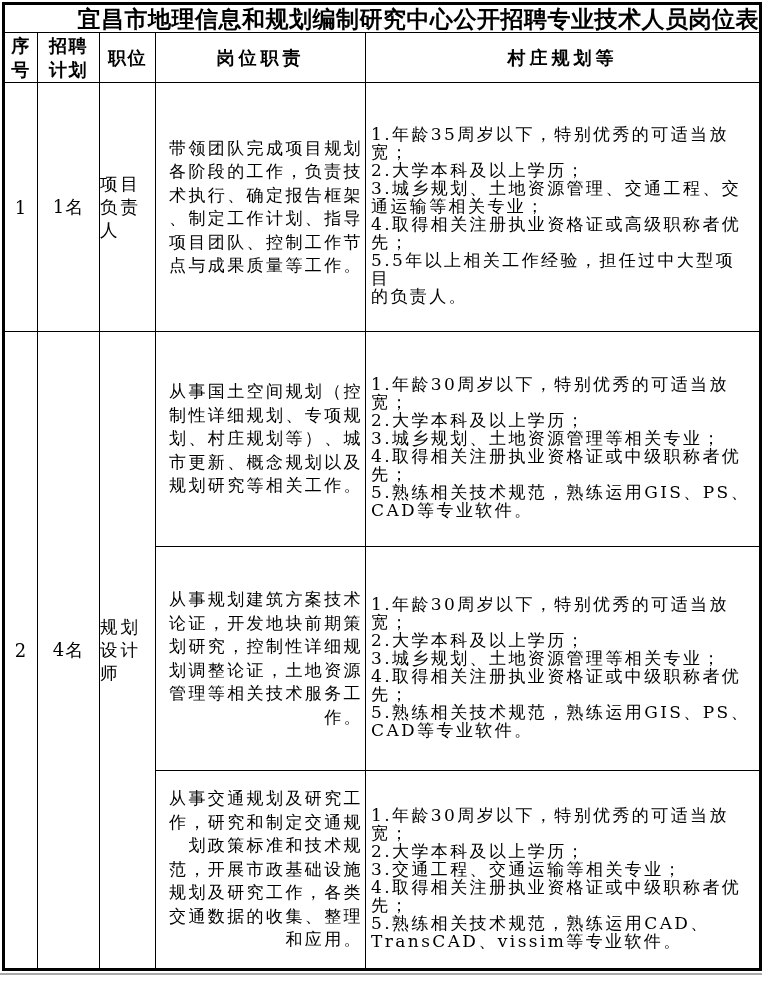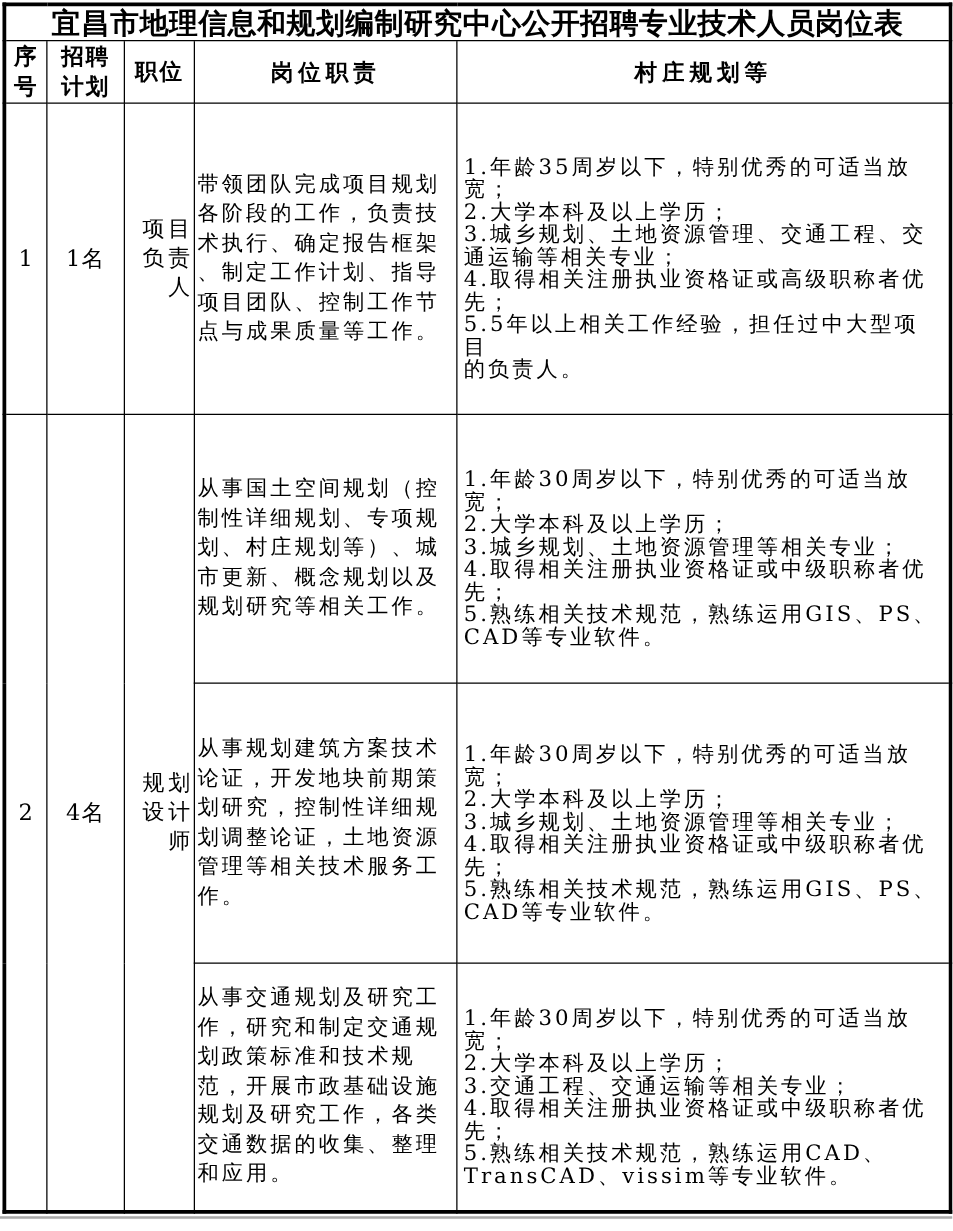--- a/index.html
+++ b/index.html
@@ -24,48 +24,48 @@
     border: 1.5px solid #000000;
     padding: 0;
     overflow: hidden;
     vertical-align: middle;
   }
   tr.title-row td {
     height: 28px;
     font-weight: bold;
     font-size: 23px;
     line-height: 27px;
-    text-align: center;
+    text-align: right;
     letter-spacing: 0.5px;
     white-space: nowrap;
   }
   tr.header-row th {
     height: 50px;
     font-weight: bold;
     font-size: 18px;
     line-height: 24px;
     text-align: center;
     white-space: pre-line;
     letter-spacing: 1.5px;
   }
   tr.header-row th.h-wide { letter-spacing: 4px; font-family: Liberation Serif, serif; }
   td.c-no, td.c-plan {
     text-align: center;
     font-size: 18px;
     letter-spacing: 1px;
   }
   td.c-pos {
-    text-align: right;
+    text-align: left;
     font-size: 17.5px;
     line-height: 23px;
     white-space: pre-line;
     letter-spacing: 3px;
   }
   td.c-duty {
-    text-align: left;
+    text-align: right;
     font-size: 17px;
     line-height: 23.5px;
     white-space: pre-line;
     letter-spacing: 2.4px;
     padding: 0 2px;
   }
   td.c-req {
     text-align: left;
     font-size: 17px;
     line-height: 18px;

